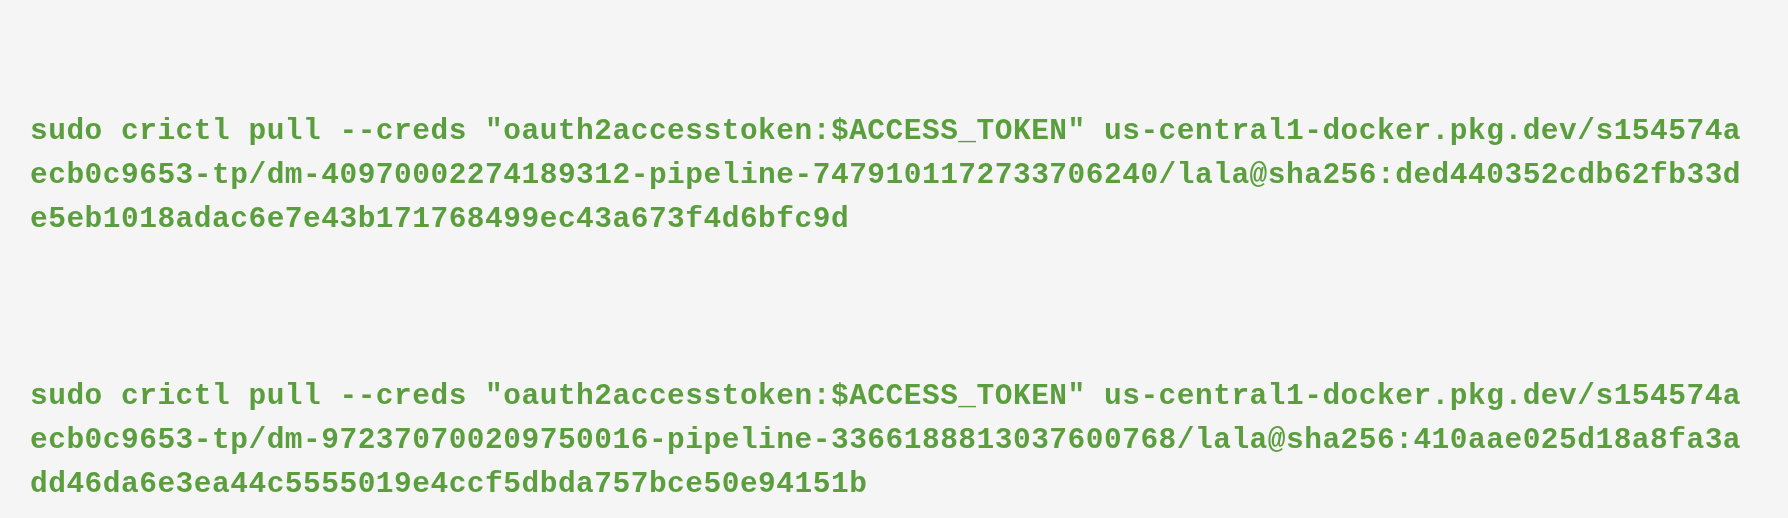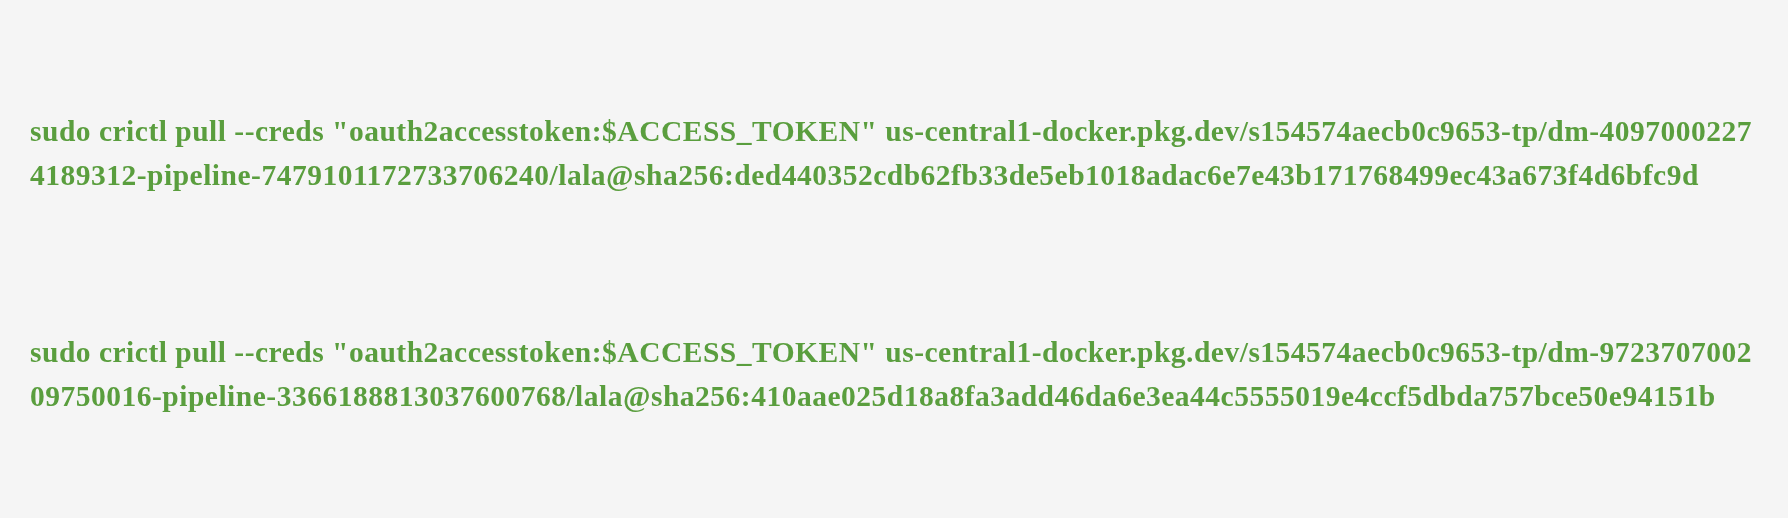--- a/index.html
+++ b/index.html
@@ -1,19 +1,18 @@
 <!DOCTYPE html>
 <html><head>
   <meta charset="utf-8">
   <style>
     * {
       margin: 0;
       padding: 0;
       box-sizing: border-box;
-      font-family: Liberation Serif, serif;
     }
     body {
       background: #f5f5f5;
       font-family: "Courier New", Courier, monospace;
       padding: 20px 30px;
       width: 1788px;
       min-height: 518px;
     }
     .code-block {
       font-family: "Courier New", Courier, monospace;

